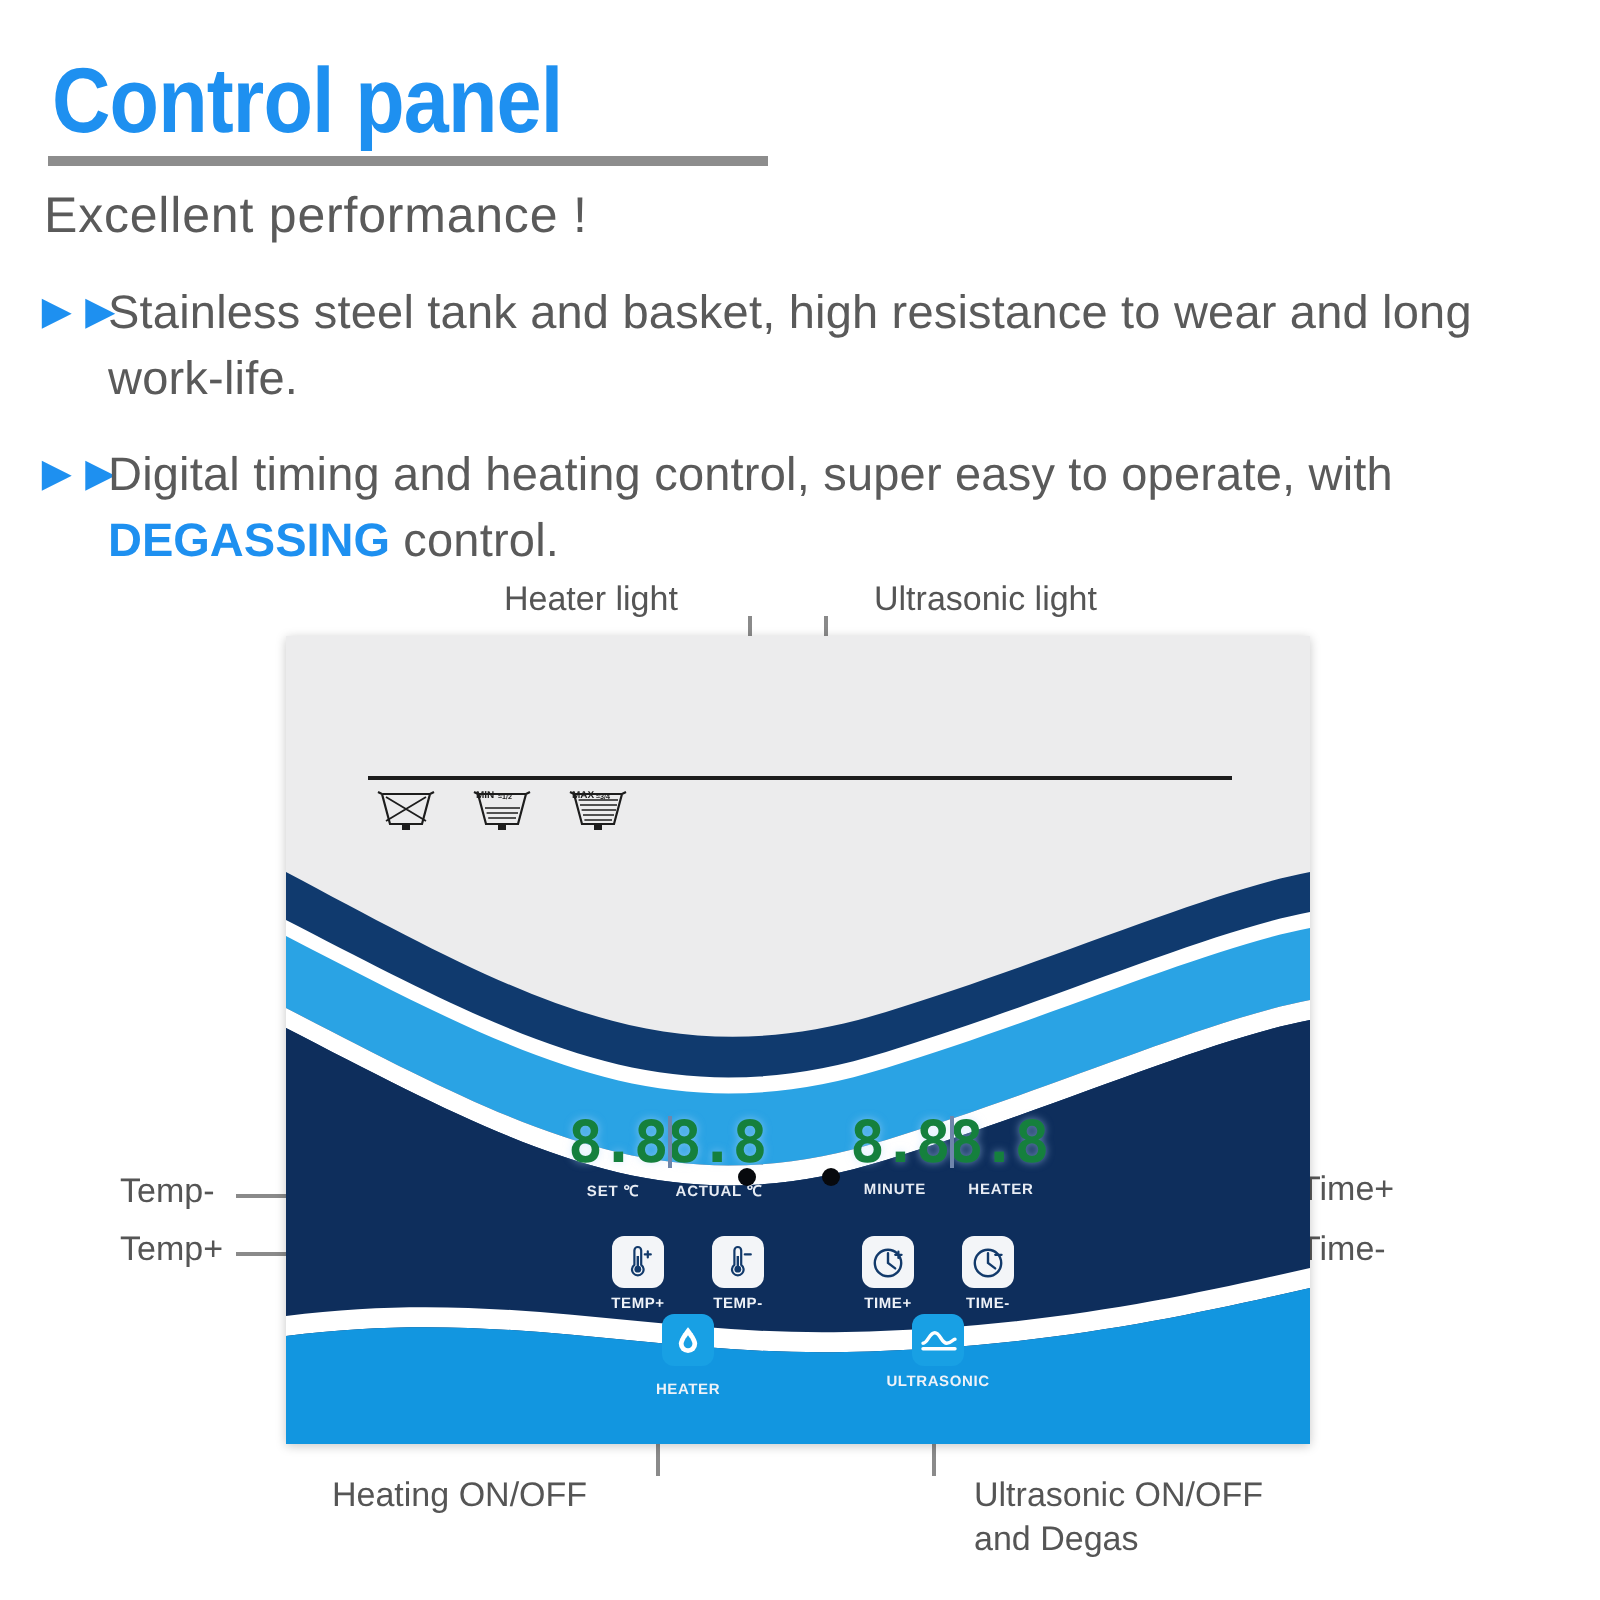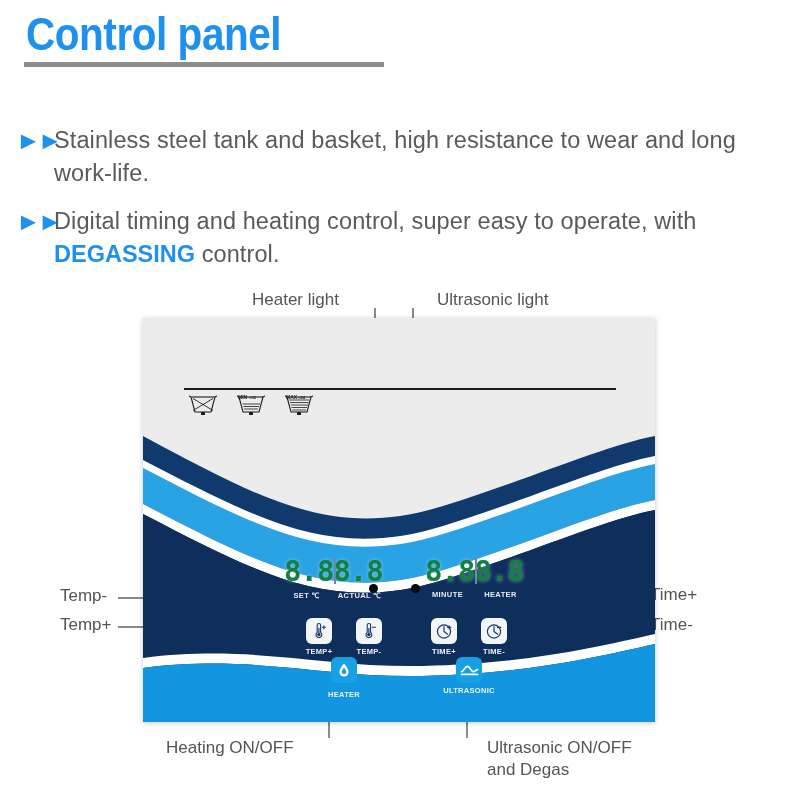--- a/index.html
+++ b/index.html
@@ -12,21 +12,21 @@
     height: 800px;
     position: relative;
     overflow: hidden;
     font-family: "Liberation Sans", sans-serif;
     color: #555555;
   }
 
   
   #header {
     position: absolute;
-    left: 0; top: 0;
+    left: 0; top: 16px;
     width: 680px;
     height: 285px;
   }
   #page-title {
     position: absolute;
     left: 26px;
     top: 8px;
     font-family: "Liberation Sans Narrow", "Liberation Sans", sans-serif;
     font-size: 46px;
     font-weight: bold;
@@ -250,20 +250,21 @@
   #lbl-heater     { left: 173px; top: 360px; width: 56px; margin-top: 12px; }
   #lbl-ultrasonic { left: 288px; top: 368px; width: 76px; }
 </style>
 </head>
 <body>
 
 <div id="header">
 
   <div id="page-title">Control panel</div>
   <div id="title-rule"></div>
+  <div id="tagline">Excellent  performance !</div>
 
   <div class="bullet-row" id="bullet-0">
     <div class="chev">►►</div>
     <div class="bullet-text">Stainless steel tank and basket, high resistance to wear and long work-life.</div>
   </div>
 
   <div class="bullet-row" id="bullet-1">
     <div class="chev">►►</div>
     <div class="bullet-text"><span>Digital timing and heating control, super easy to operate, with </span><b>DEGASSING</b><span> control.</span></div>
   </div>

